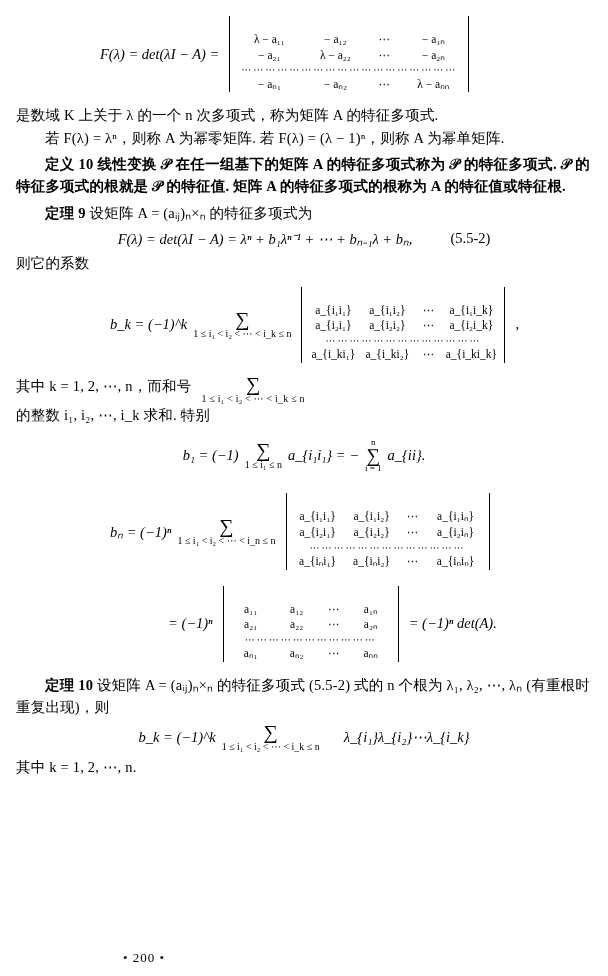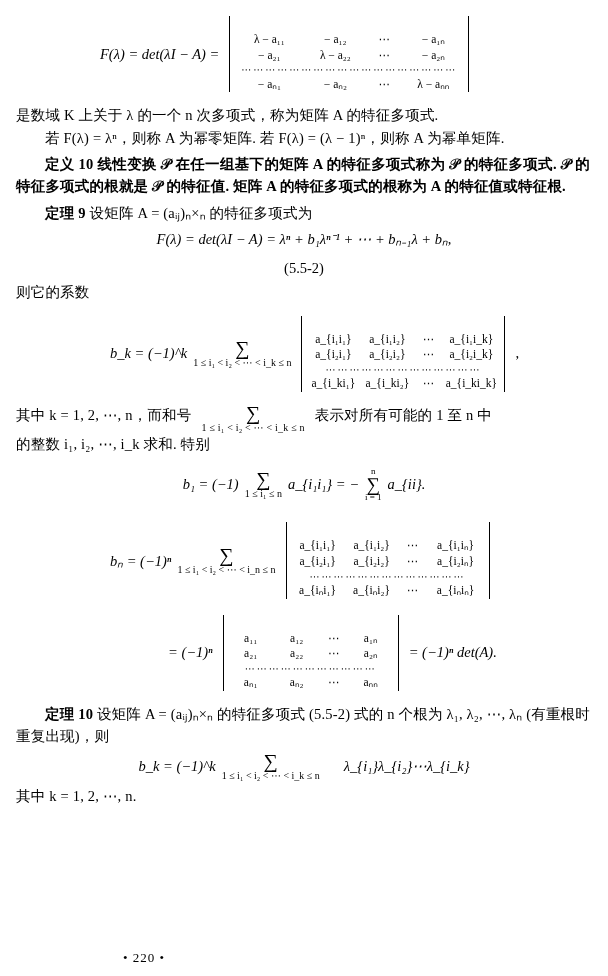--- a/index.html
+++ b/index.html
@@ -91,21 +91,21 @@
     display: inline-flex;
     flex-direction: column;
     align-items: center;
     font-size: 13px;
     line-height: 1;
     vertical-align: middle;
   }
   .frac-n .top { font-size: 9px; }
   .frac-n .sig { font-size: 19px; line-height: 0.9; }
   .frac-n .bot { font-size: 9px; }
-  .relline { position: relative; flex-direction: column; }
+  .relline { position: relative; }
 
   .footer {
     position: absolute;
     bottom: 10px;
     left: 0;
     width: 100%;
     text-align: center;
     font-size: 13px;
     letter-spacing: 1px;
   }
@@ -217,21 +217,20 @@
   </div>
 
   <div class="gap8"></div>
 
   <div class="para" style="display:flex; flex-wrap:nowrap;">
     <span>其中 k = 1, 2, ⋯, n，而和号</span>
     <span class="sumsym" style="margin:0 10px;">
       <span class="sig">∑</span>
       <span class="lim">1 ≤ i₁ &lt; i₂ &lt; ⋯ &lt; i_k ≤ n</span>
     </span>
-    <span>表示对所有可能的 1 至 n 中</span>
   </div>
 
   <p class="para">的整数 i₁, i₂, ⋯, i_k 求和. 特别</p>
 
   <div class="gap8"></div>
 
   <div class="eqline">
     <span class="mathit">b₁ = (−1)</span>
     <span class="sumsym">
       <span class="sig">∑</span>
@@ -332,16 +331,16 @@
     </span>
     <span class="mathit" style="margin-left:18px;">λ_{i₁}λ_{i₂}⋯λ_{i_k}</span>
   </div>
 
   <p class="para">其中 k = 1, 2, ⋯, n.</p>
 
   <div class="gap4"></div>
 
 
   <div class="footer">
-    <span class="fl">• 220 •</span>
+    <span class="fl">• 200 •</span>
   </div>
 
 </div>
 
 </body></html>

